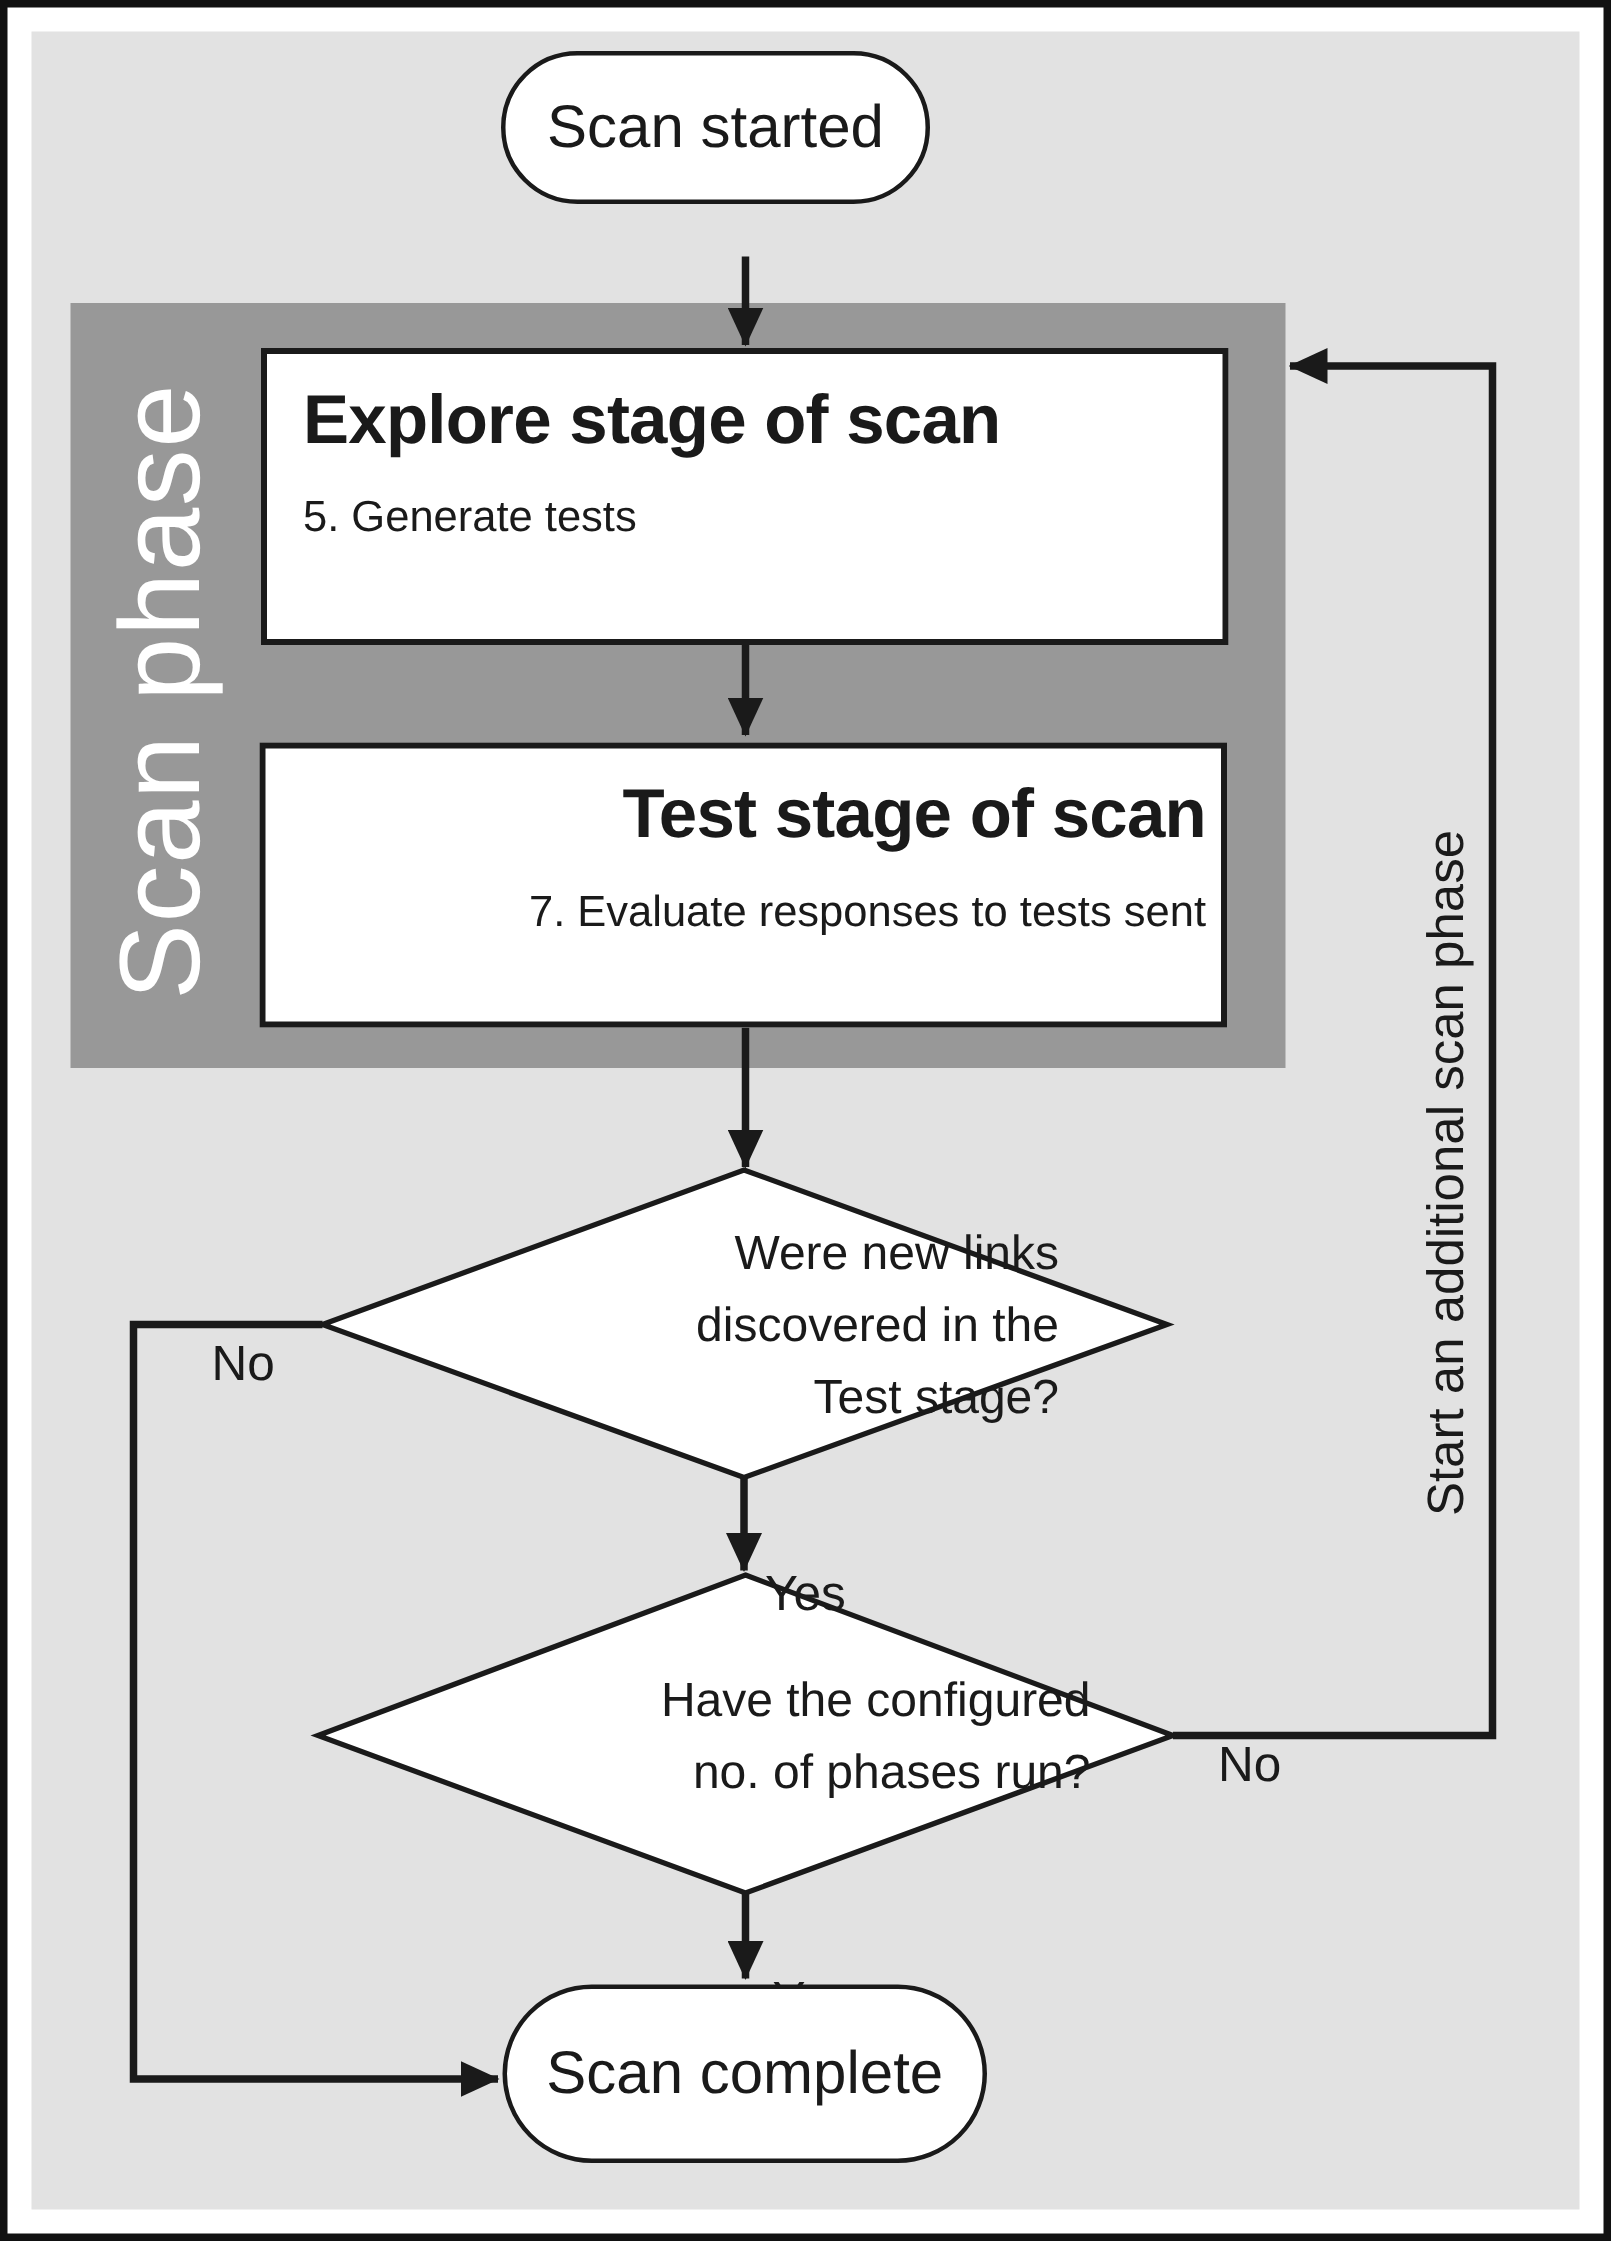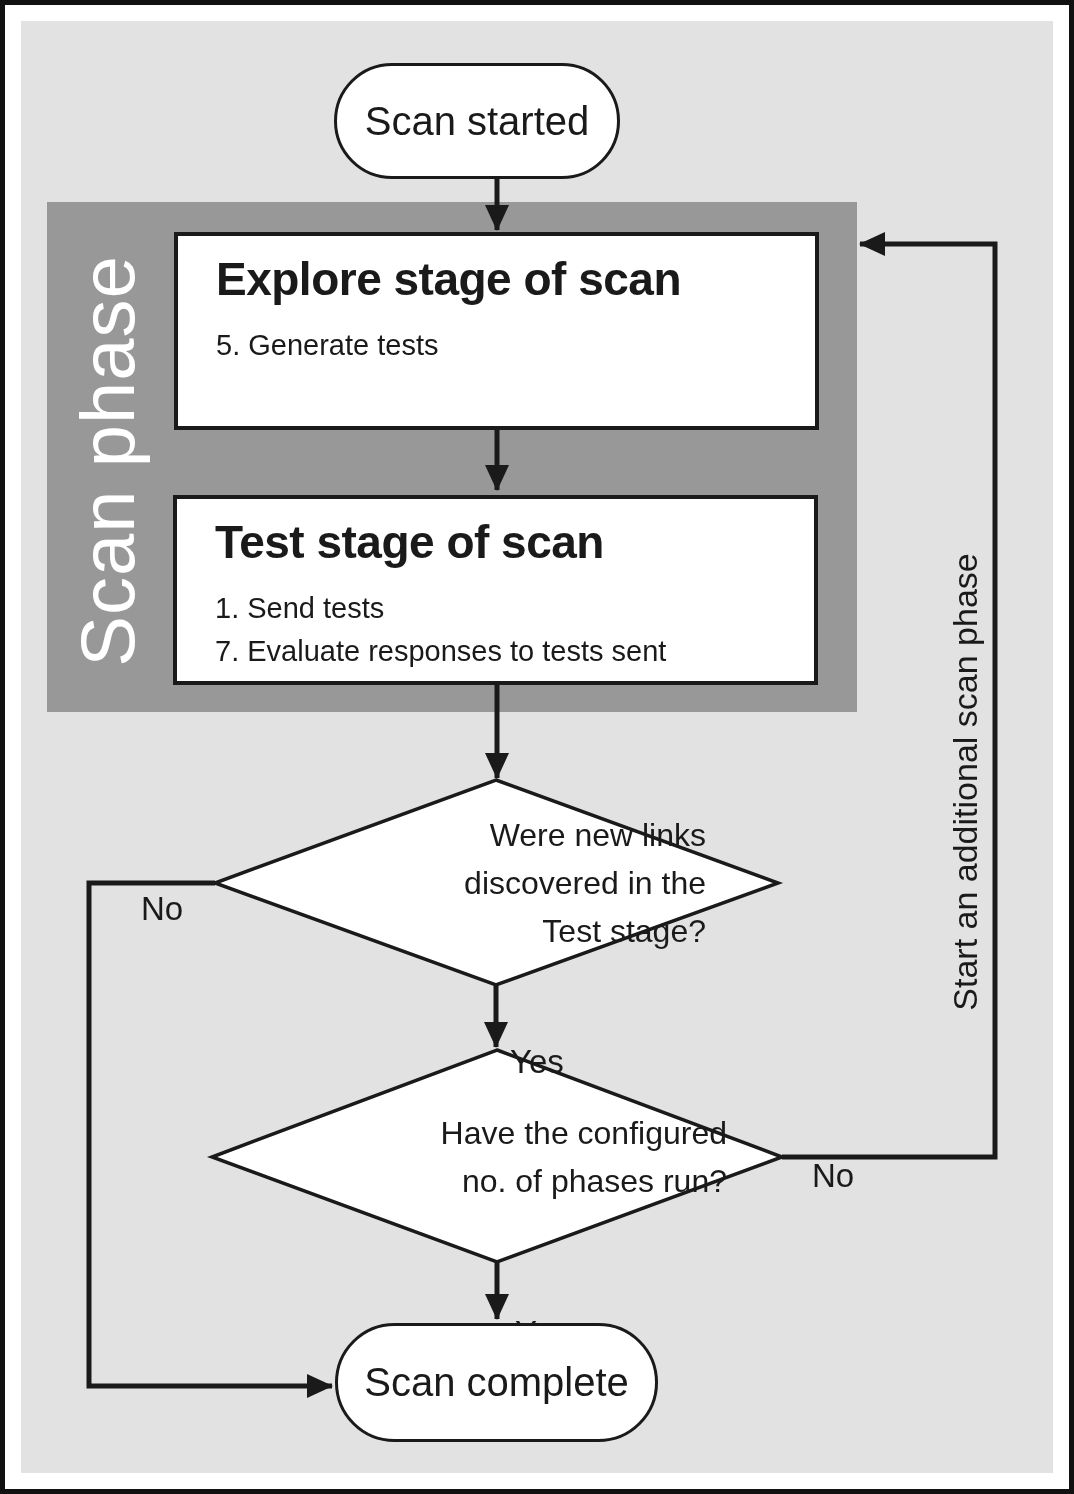--- a/index.html
+++ b/index.html
@@ -48,29 +48,29 @@
     background: #ffffff;
   }
   .oval {
     border: 3px solid #1a1a1a;
     border-radius: 62px;
     display: flex;
     align-items: center;
     justify-content: center;
     font-size: 40px;
   }
-  .oval-start { left: 313px; top: 42px;   width: 286px; height: 116px; }
+  .oval-start { left: 313px; top: 13px;   width: 286px; height: 102px; }
   .oval-end   { left: 314px; top: 1302px; width: 323px; height: 119px; align-items: center; }
   .stage-box {
     border: 4px solid #1a1a1a;
-    padding: 16px 10px 0 38px;
+    padding: 16px 10px 0 24px;
     overflow: hidden;
   }
   .stage-explore { left: 153px; top: 211px; width: 645px; height: 198px; }
-  .stage-test    { left: 152px; top: 474px; width: 645px; height: 190px; }
+  .stage-test    { left: 152px; top: 474px; width: 645px; height: 190px; text-align: right; }
   .stage-title {
     font-size: 46px;
     font-weight: 700;
     letter-spacing: -0.5px;
     margin-bottom: 18px;
     white-space: nowrap;
   }
   .stage-item {
     font-size: 29px;
     line-height: 43px;
@@ -137,21 +137,20 @@
       <span>Scan started</span>
     </div>
 
     <div class="node stage-box stage-explore">
       <div class="stage-title">Explore stage of scan</div>
       <div class="stage-item">5. Generate tests</div>
     </div>
 
     <div class="node stage-box stage-test">
       <div class="stage-title">Test stage of scan</div>
-      <div class="stage-item">1. Send tests</div>
       <div class="stage-item">7. Evaluate responses to tests sent</div>
     </div>
 
     <div class="decision-text d1">Were new links
 discovered in the
 Test stage?</div>
     <div class="decision-text d2">Have the configured
 no. of phases run?</div>
 
     <div class="edge-label lbl-no1">No</div>

